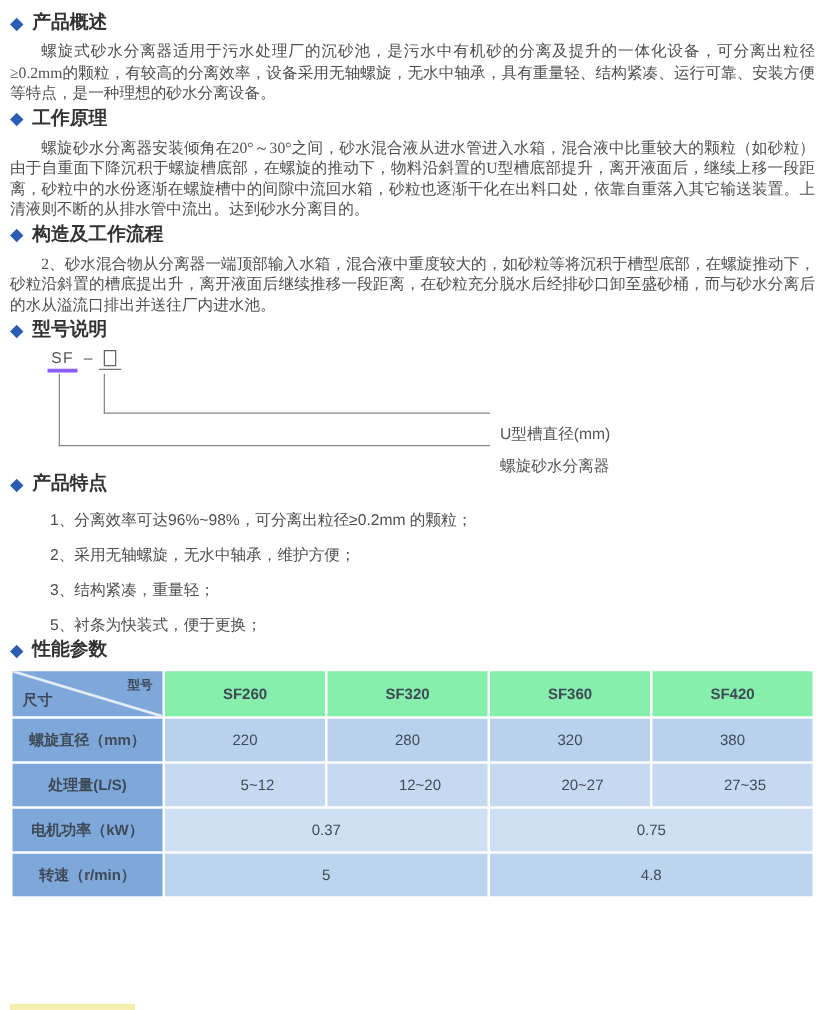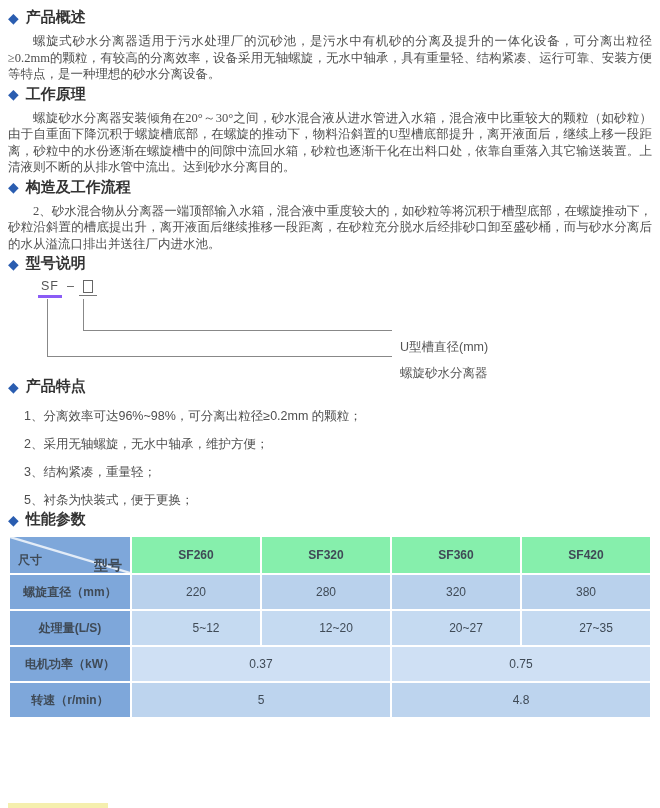--- a/index.html
+++ b/index.html
@@ -36,40 +36,40 @@
   .conn { position:absolute; border-left:1px solid #888; border-bottom:1px solid #888; }
   .conn1 { left:45px; top:20px; width:309px; height:32px; }
   .conn2 { left:9px;  top:20px; width:345px; height:58px; }
   .dlabel { position:absolute; left:362px; color:#555; white-space:nowrap;margin-top:16px; }
   .dlabel1 { top:44px; }
   .dlabel2 { top:70px; }
 
   
   .feat {
     font-size:12.5px; line-height:15px; color:#4f4f4f;
-    margin:13px 0 0 16px;
+    margin:13px 0 0 32px;
   }
 
   
   .ptable {
     width:644px; table-layout:fixed;
     border-collapse:separate; border-spacing:2px;
     margin-top:6px; font-size:12px;
   }
   .ptable td { text-align:center; vertical-align:middle; height:34px; color:#3f4a56; }
   .ptable tr.hrow td { height:36px; }
   .lcell, .corner { background:#7ea7da; color:#1e3c64; font-weight:bold; }
   .hcell { background:#86efac; color:#444c58;font-weight:bold; }
   .r1 td.vcell { background:#b9d1ec; }
   .r2 td.vcell { background:#c5daf1;padding-left:20px; }
   .r3 td.vcell { background:#cfe0f4; }
   .r4 td.vcell { background:#bdd4ee; }
   .corner { position:relative; }
   .corner svg { position:absolute; left:0; top:0; width:100%; height:100%; }
-  .corner .c-tr { position:absolute; right:8px; top:20px; font-size:14px; }
+  .corner .c-tr { position:absolute; right:8px; top:4px; font-size:10px; }
   .corner .c-bl { position:absolute; left:8px; bottom:4px; font-size:12px; }
 
   .yellow-strip {
     position:absolute; left:8px; bottom:0; width:100px; height:5px;
     background:#f5efae;
   }
 </style>
 </head>
 <body>
 

